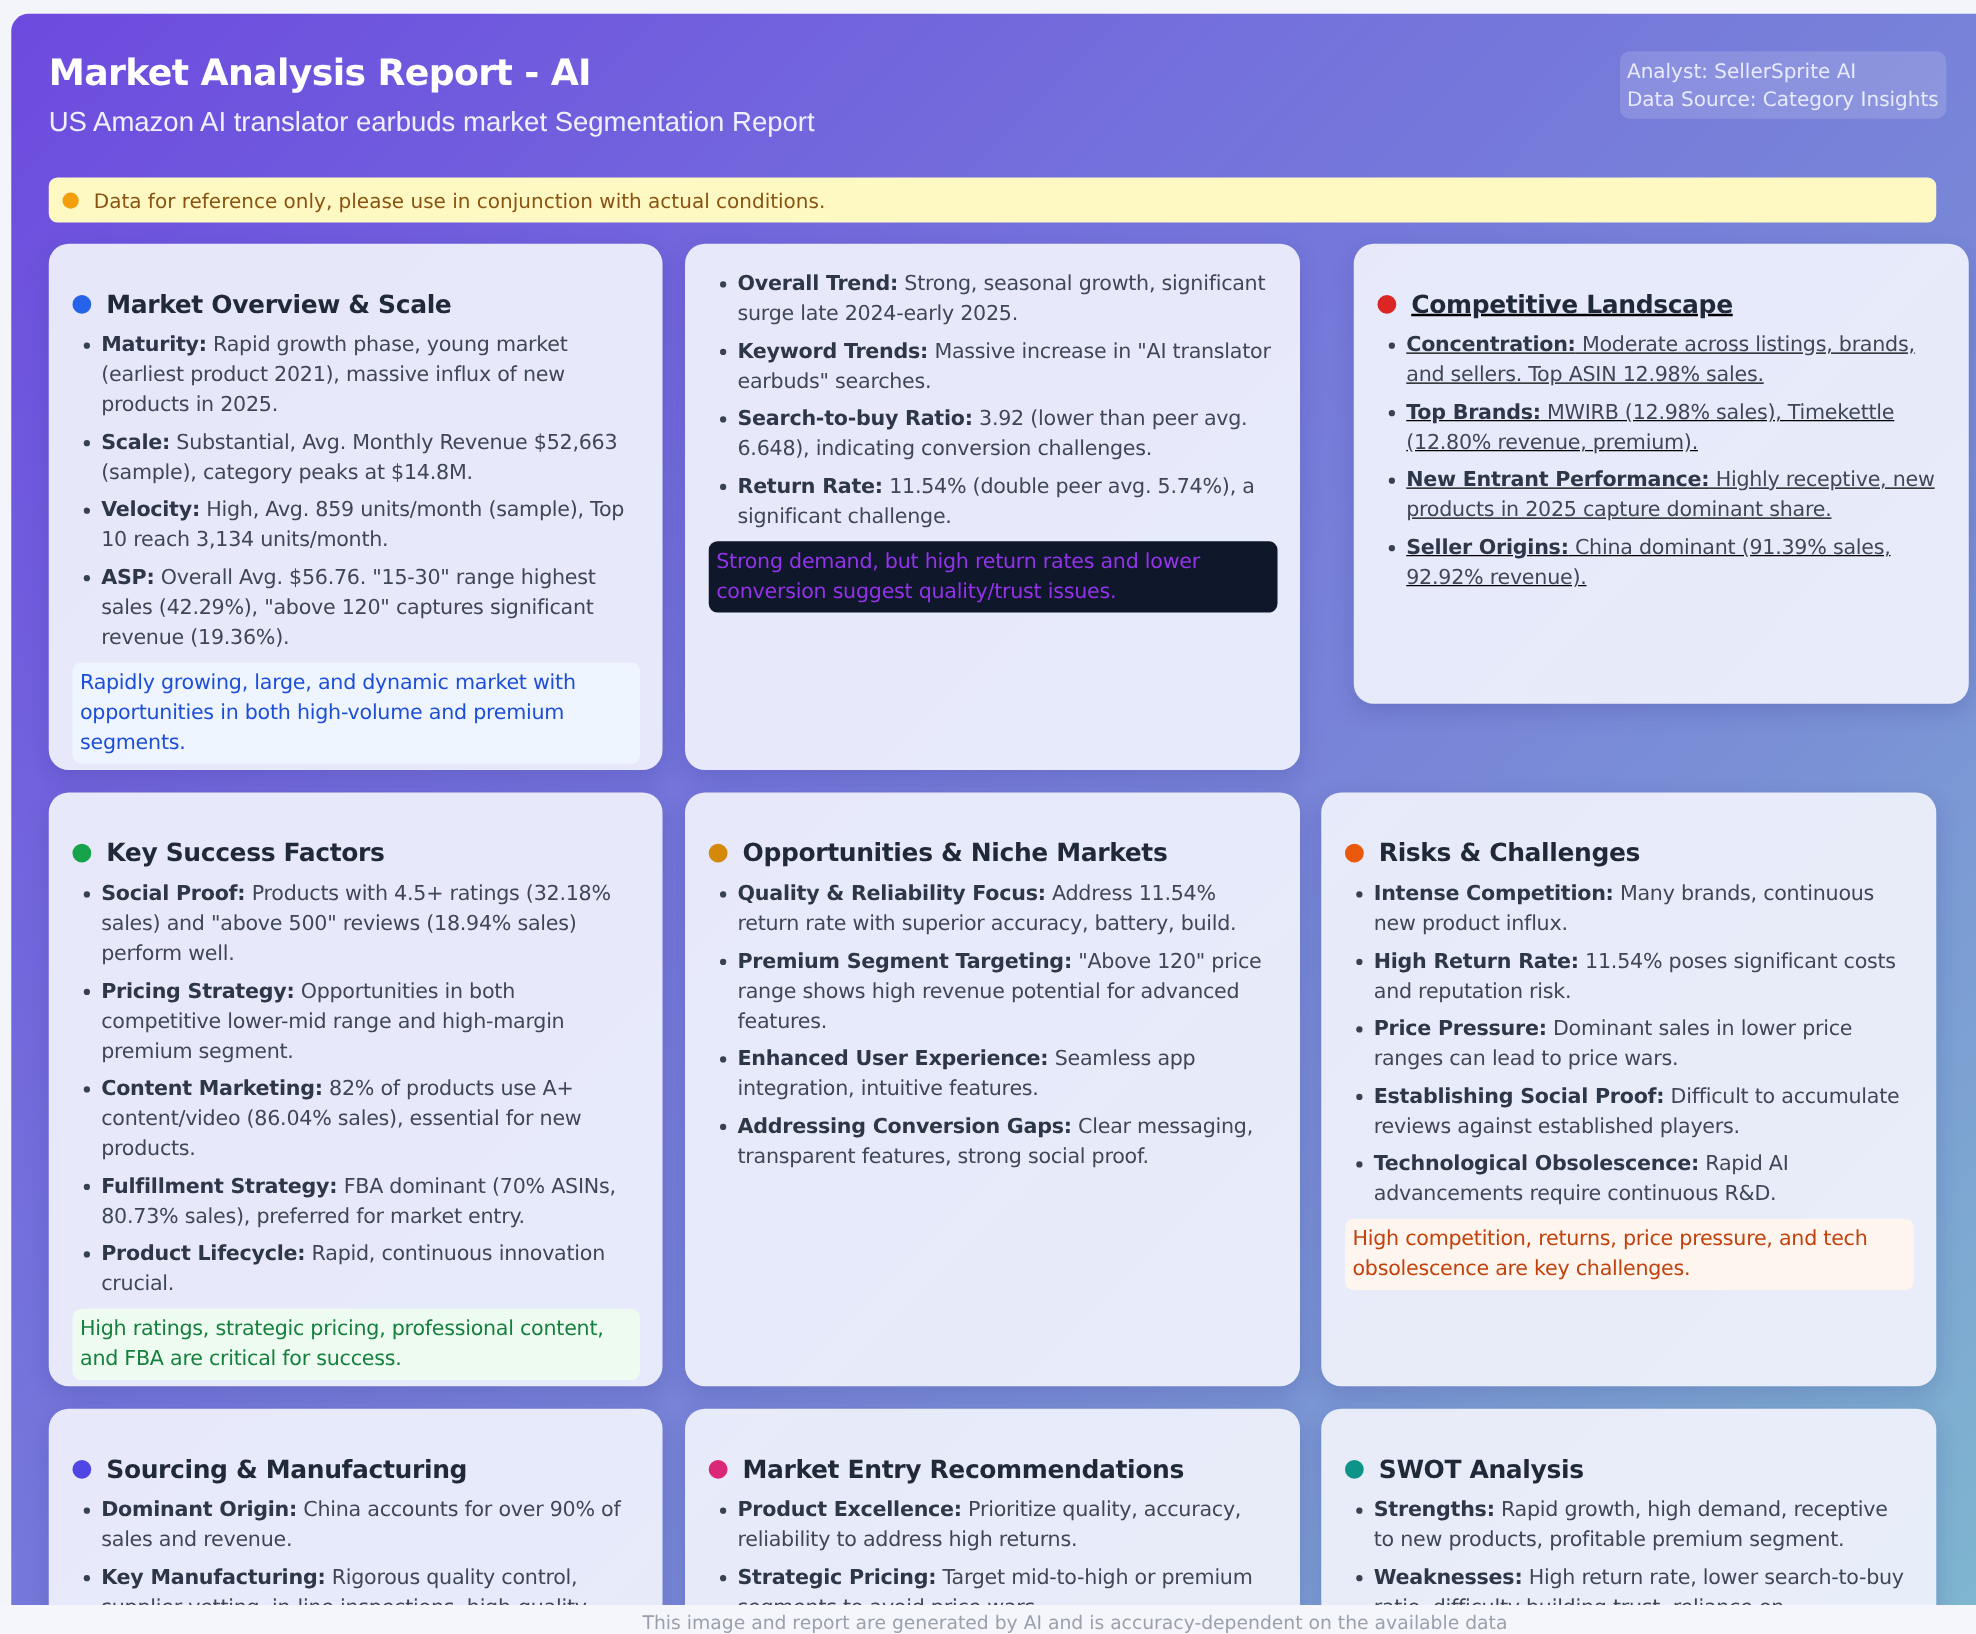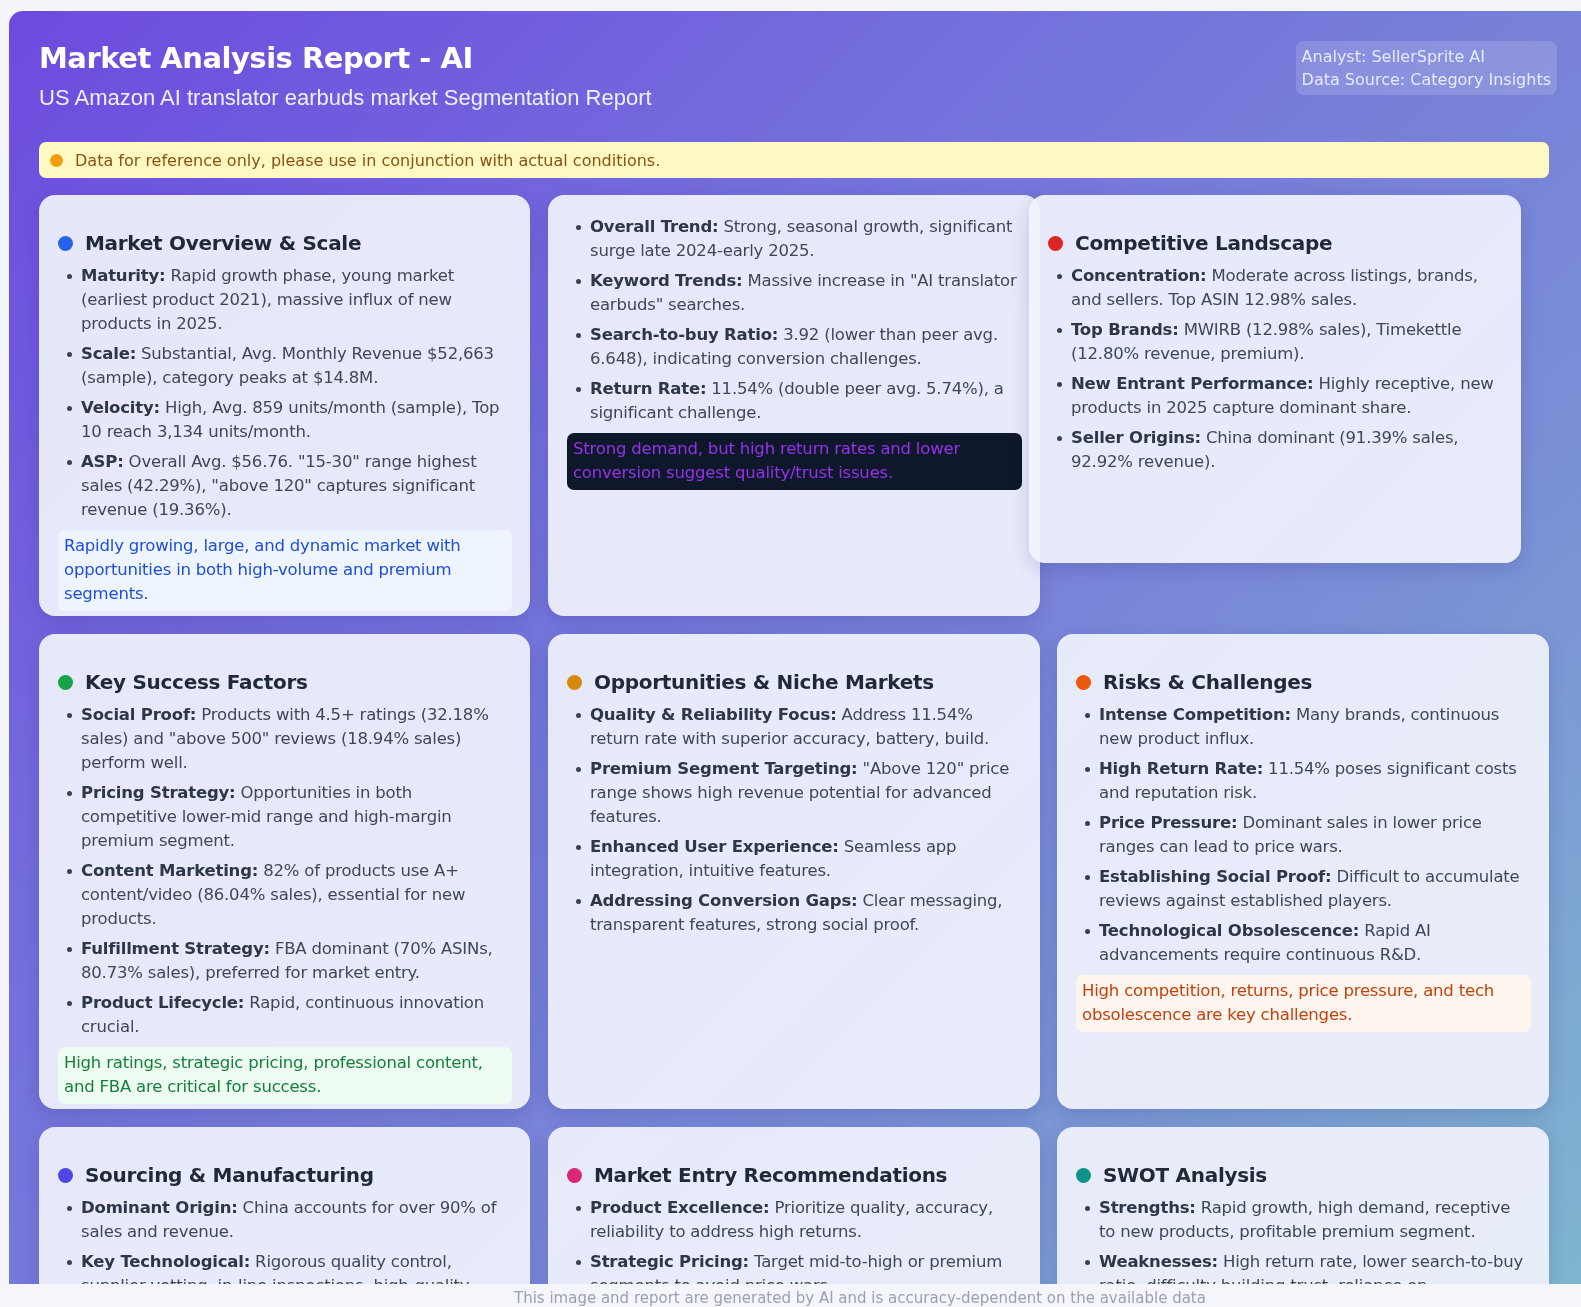--- a/index.html
+++ b/index.html
@@ -105,21 +105,21 @@
       </div>
     <div class="card" style="left:509px;top:0;width:492px;height:421px;">
         <ul>
           <li><b>Overall Trend:</b><span> Strong, seasonal growth, significant surge late 2024-early 2025.</span></li>
           <li><b>Keyword Trends:</b><span> Massive increase in "AI translator earbuds" searches.</span></li>
           <li><b>Search-to-buy Ratio:</b><span> 3.92 (lower than peer avg. 6.648), indicating conversion challenges.</span></li>
           <li><b>Return Rate:</b><span> 11.54% (double peer avg. 5.74%), a significant challenge.</span></li>
         </ul>
         <div class="summary" style="color: rgb(147, 51, 234); background: #0f172a;">Strong demand, but high return rates and lower conversion suggest quality/trust issues.</div>
       </div>
-    <div class="card" style="left:990px;top:0;width:492px;height:368px;">
+    <div class="card" style="left:1044px;top:0;width:492px;height:368px;text-decoration:underline;">
         <h2>
           <span class="dot" style="background: rgb(220, 38, 38);"></span>
           <span>Competitive Landscape</span>
         </h2>
         <ul>
           <li><b>Concentration:</b><span> Moderate across listings, brands, and sellers. Top ASIN 12.98% sales.</span></li>
           <li><b>Top Brands:</b><span> MWIRB (12.98% sales), Timekettle (12.80% revenue, premium).</span></li>
           <li><b>New Entrant Performance:</b><span> Highly receptive, new products in 2025 capture dominant share.</span></li>
           <li><b>Seller Origins:</b><span> China dominant (91.39% sales, 92.92% revenue).</span></li>
         </ul>
@@ -166,21 +166,21 @@
         <div class="summary" style="color: rgb(194, 65, 12); background: rgb(254, 245, 238);">High competition, returns, price pressure, and tech obsolescence are key challenges.</div>
       </div>
 
     <div class="card" style="left:0;top:932px;width:491px;height:300px;">
         <h2>
           <span class="dot" style="background: rgb(79, 70, 229);"></span>
           <span>Sourcing &amp; Manufacturing</span>
         </h2>
         <ul>
           <li><b>Dominant Origin:</b><span> China accounts for over 90% of sales and revenue.</span></li>
-          <li><b>Key Technological:</b><span> Rigorous quality control, supplier vetting, in-line inspections, high-quality</span></li>
+          <li><b>Key Manufacturing:</b><span> Rigorous quality control, supplier vetting, in-line inspections, high-quality</span></li>
         </ul>
       </div>
     <div class="card" style="left:509px;top:932px;width:492px;height:300px;">
         <h2>
           <span class="dot" style="background: rgb(219, 39, 119);"></span>
           <span>Market Entry Recommendations</span>
         </h2>
         <ul>
           <li><b>Product Excellence:</b><span> Prioritize quality, accuracy, reliability to address high returns.</span></li>
           <li><b>Strategic Pricing:</b><span> Target mid-to-high or premium segments to avoid price wars.</span></li>

